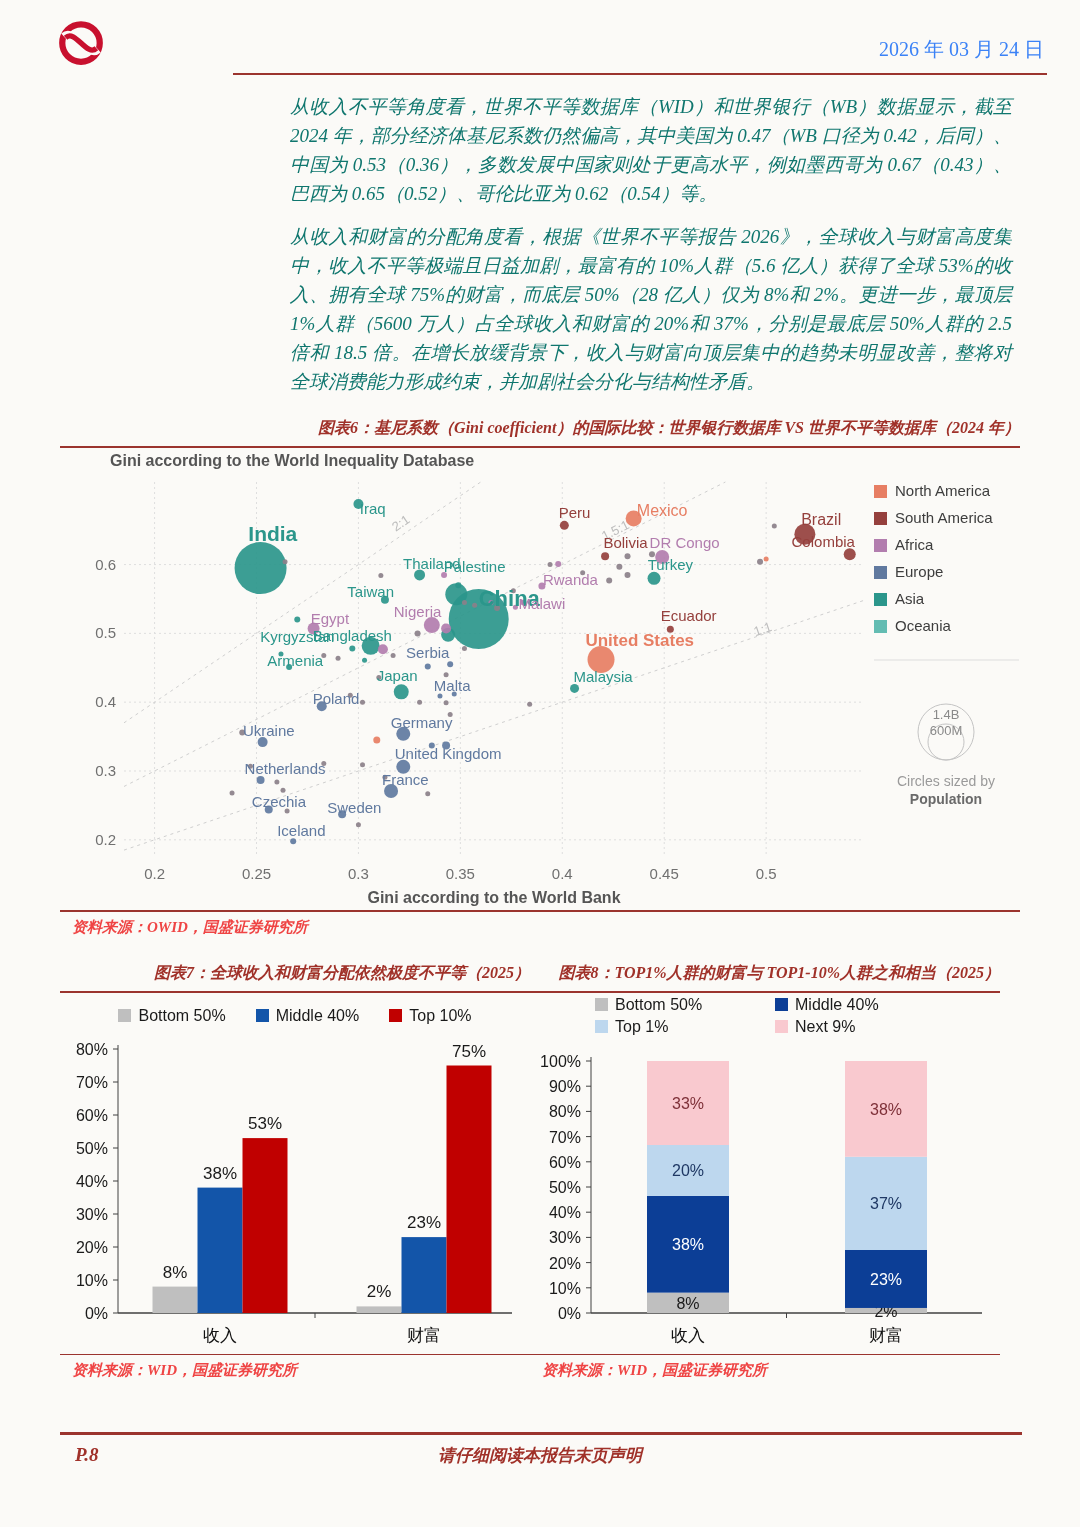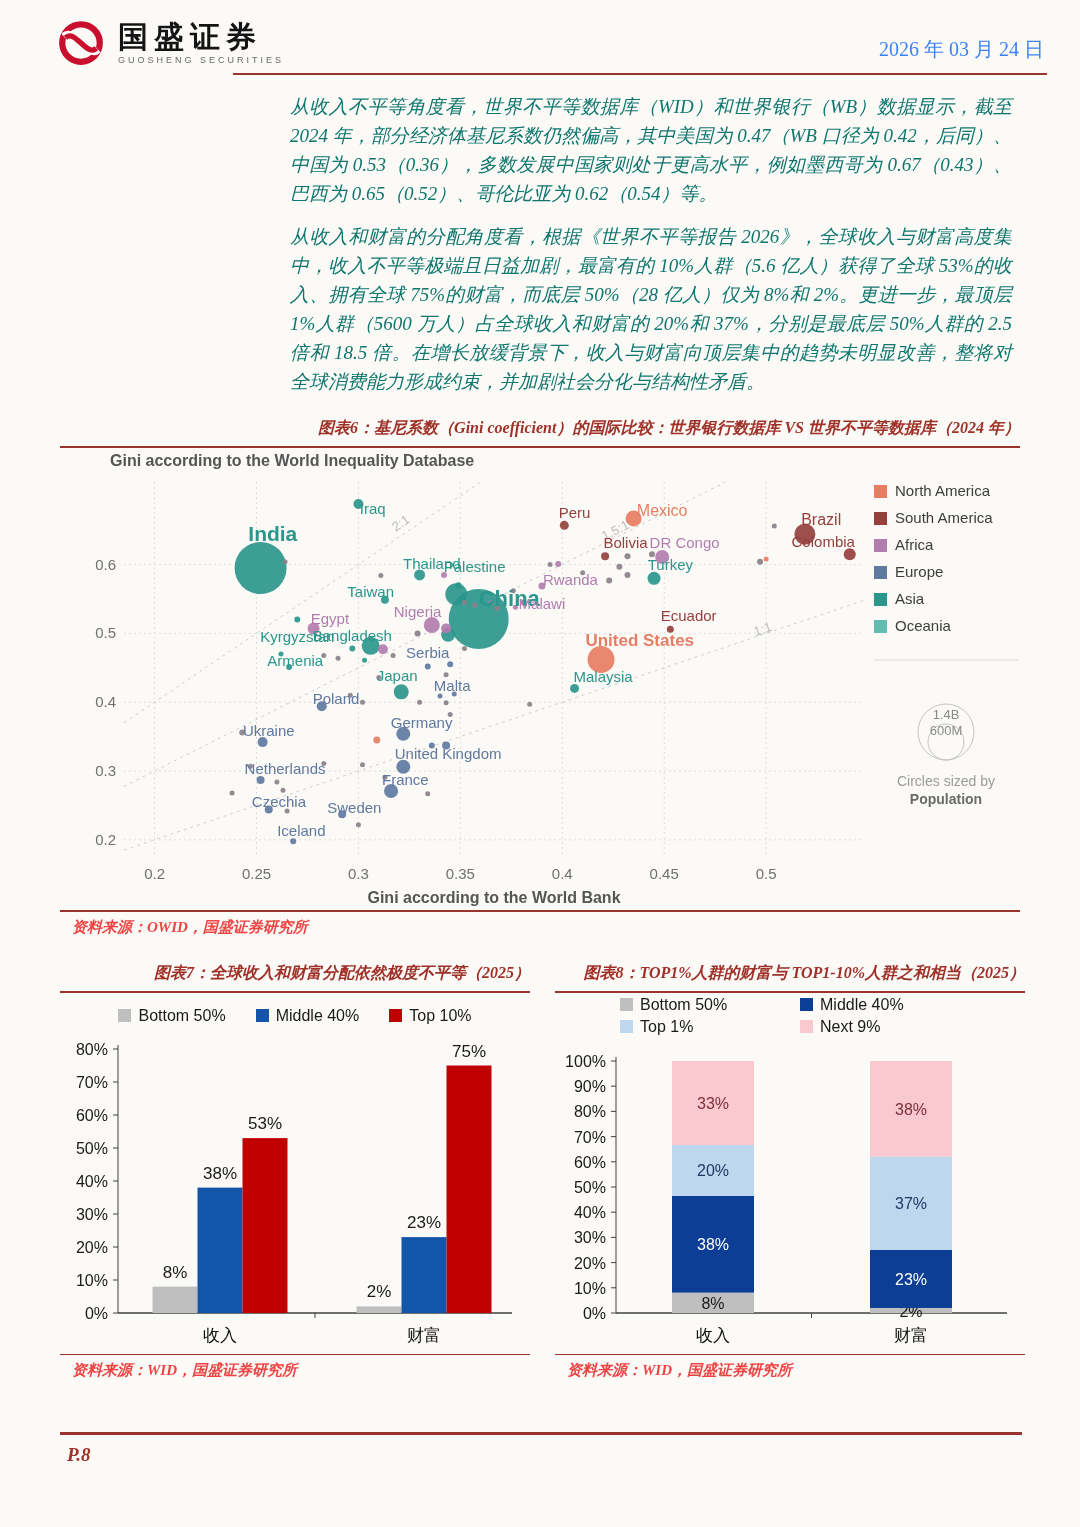--- a/index.html
+++ b/index.html
@@ -19,53 +19,49 @@
   .body-sec{margin:0 0 0 290px;width:722px;}
   .heading{font-size:20px;font-weight:bold;color:#BF3A31;margin:20px 0 0 0;}
   .para{font-size:19px;line-height:29px;text-align:justify;margin:14px 0 0 0;color:#0f766e;font-style:italic;}
   
   .fig6{margin:22px 60px 0 60px;}
   .fig-title{font-size:16px;font-weight:bold;font-style:italic;color:#A03129;text-align:right;}
   .fig-rule{height:2px;background:#9B342E;margin-top:7px;}
   .fig-rule.thin{height:1.5px;margin-top:3px;}
   #scatter-svg{display:block;margin:4px 0 0 14px;width:960px;height:455px;}
   .fig-source{font-size:15px;font-style:italic;font-weight:bold;color:#ef4444;margin:6px 0 0 12px;}
-  .figure-row{display:flex;gap:25px;margin:26px 60px 0 60px;}
+  .figure-row{display:flex;margin:26px 60px 0 60px;}
   .half{width:470px;}
   .legend-row{display:flex;justify-content:center;align-items:center;gap:30px;height:46px;
               font-family:"Liberation Sans","DejaVu Sans",sans-serif;font-size:16px;color:#1a1a1a;}
   .legend-grid{display:grid;grid-template-columns:180px 160px;justify-content:center;align-content:center;
                row-gap:4px;height:46px;font-family:"Liberation Sans","DejaVu Sans",sans-serif;
                font-size:16px;color:#1a1a1a;}
   .lg-item{display:inline-flex;align-items:center;}
   .lg-sq{width:13px;height:13px;display:inline-block;margin-right:7px;flex:0 0 auto;}
   .bar-svg{display:block;width:470px;height:312px;}
   
   .ftr{position:absolute;left:0;right:0;top:1432px;}
   .ft-rule{margin:0 58px 0 60px;height:2.5px;background:#9B342E;}
   .ft-line{position:relative;margin-top:9px;height:26px;}
-  .ft-page{position:absolute;left:67px;top:0;font-style:italic;font-weight:bold;font-size:19px;color:#A03129;}
+  .ft-page{position:absolute;left:75px;top:0;font-style:italic;font-weight:bold;font-size:19px;color:#A03129;}
   .ft-disc{text-align:center;font-style:italic;font-weight:bold;font-size:17px;color:#A03129;}
 </style>
 </head>
 <body>
 
 <div class="page">
 
   <div class="hdr">
     <div class="logo">
       <svg width="50" height="50" viewBox="0 0 52 52">
         <circle cx="26" cy="26" r="19.5" fill="none" stroke="#C8102E" stroke-width="6.5"></circle>
         <path d="M8,19 C19,9 33,43 44,33" stroke="#FBFAF7" stroke-width="7.5" fill="none"></path>
         <path d="M10,20.5 C20,11 32,41 42,31.5" stroke="#C8102E" stroke-width="5.5" fill="none"></path>
       </svg>
-      <div class="logo-txt">
-        <span class="logo-cn">国盛证券</span>
-        <span class="logo-en">GUOSHENG SECURITIES</span>
-      </div>
     </div>
     <div class="hdr-date">2026 年 03 月 24 日</div>
     <div class="hdr-rule"></div>
   </div>
 
   <div class="body-sec">
     <p class="para">从收入不平等角度看，世界不平等数据库（WID）和世界银行（WB）数据显示，截至 2024 年，部分经济体基尼系数仍然偏高，其中美国为 0.47（WB 口径为 0.42，后同）、中国为 0.53（0.36），多数发展中国家则处于更高水平，例如墨西哥为 0.67（0.43）、巴西为 0.65（0.52）、哥伦比亚为 0.62（0.54）等。</p>
     <p class="para">从收入和财富的分配角度看，根据《世界不平等报告 2026》，全球收入与财富高度集中，收入不平等极端且日益加剧，最富有的 10%人群（5.6 亿人）获得了全球 53%的收入、拥有全球 75%的财富，而底层 50%（28 亿人）仅为 8%和 2%。更进一步，最顶层 1%人群（5600 万人）占全球收入和财富的 20%和 37%，分别是最底层 50%人群的 2.5 倍和 18.5 倍。在增长放缓背景下，收入与财富向顶层集中的趋势未明显改善，整将对全球消费能力形成约束，并加剧社会分化与结构性矛盾。</p>
   </div>
 
@@ -381,16 +377,17 @@
         </svg>
       <div class="fig-rule thin"></div>
       <div class="fig-source">资料来源：WID，国盛证券研究所</div>
     </div>
   </div>
 
   <div class="ftr">
     <div class="ft-rule"></div>
     <div class="ft-line">
       <span class="ft-page">P.8</span>
+      <div class="ft-disc">请仔细阅读本报告末页声明</div>
     </div>
   </div>
 
 </div>
 
 </body></html>

